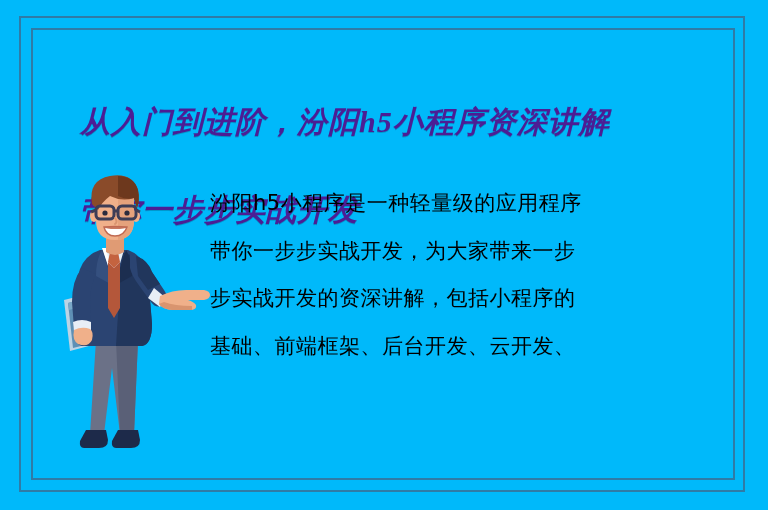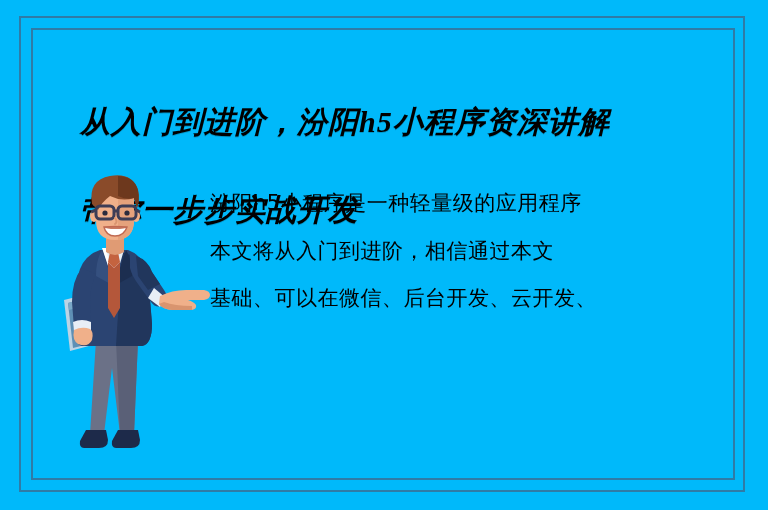--- a/index.html
+++ b/index.html
@@ -37,21 +37,21 @@
     box-sizing: border-box;
     pointer-events: none;
   }
 
   
   .headline {
     position: absolute;
     left: 46px;
     top: 56px;
     width: 676px;
-    color: #000000;
+    color: #4c1d95;
     font-size: 30px;
     line-height: 44px;
     font-weight: 700;
     font-style: italic;
     letter-spacing: 1px;
     font-family: "Liberation Serif", "DejaVu Serif", serif;
     text-shadow: 0 1px 0 rgba(0,0,0,0.18);
     white-space: pre-wrap;
   }
 
@@ -87,22 +87,23 @@
   <div class="frame-outer"></div>
   <div class="frame-inner"></div>
 
   <div class="headline">
     <span>从入门到进阶，汾阳h5小程序资深讲解</span><br>
     <span>带你一步步实战开发</span>
   </div>
 
   <div class="body-copy">
     <span class="ln">汾阳h5小程序是一种轻量级的应用程序</span>
-    <span class="ln">本文将从入门到进阶，相信通过本文</span>
-    <span class="ln">基础、可以在微信、后台开发、云开发、</span>
+    <span class="ln">带你一步步实战开发，为大家带来一步</span>
+    <span class="ln">步实战开发的资深讲解，包括小程序的</span>
+    <span class="ln">基础、前端框架、后台开发、云开发、</span>
   </div>
 
   <div class="illustration">
     <svg viewBox="0 0 152 300" xmlns="http://www.w3.org/2000/svg">
 
       <g>
         <path d="M36 168 L78 168 L74 262 L60 262 L52 196 L44 262 L30 262 Z" fill="#6b7187"></path>
         <path d="M56 168 L78 168 L74 262 L60 262 Z" fill="#5a6077"></path>
       </g>
 

